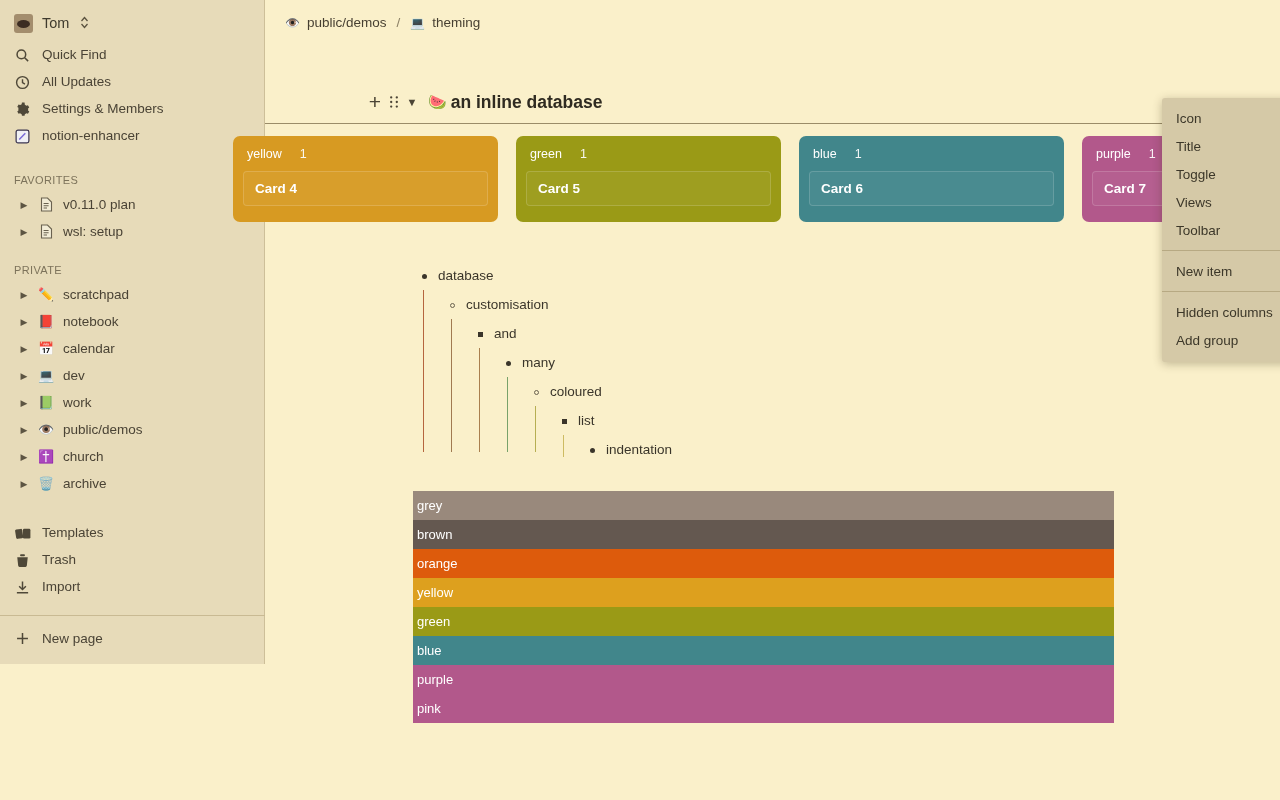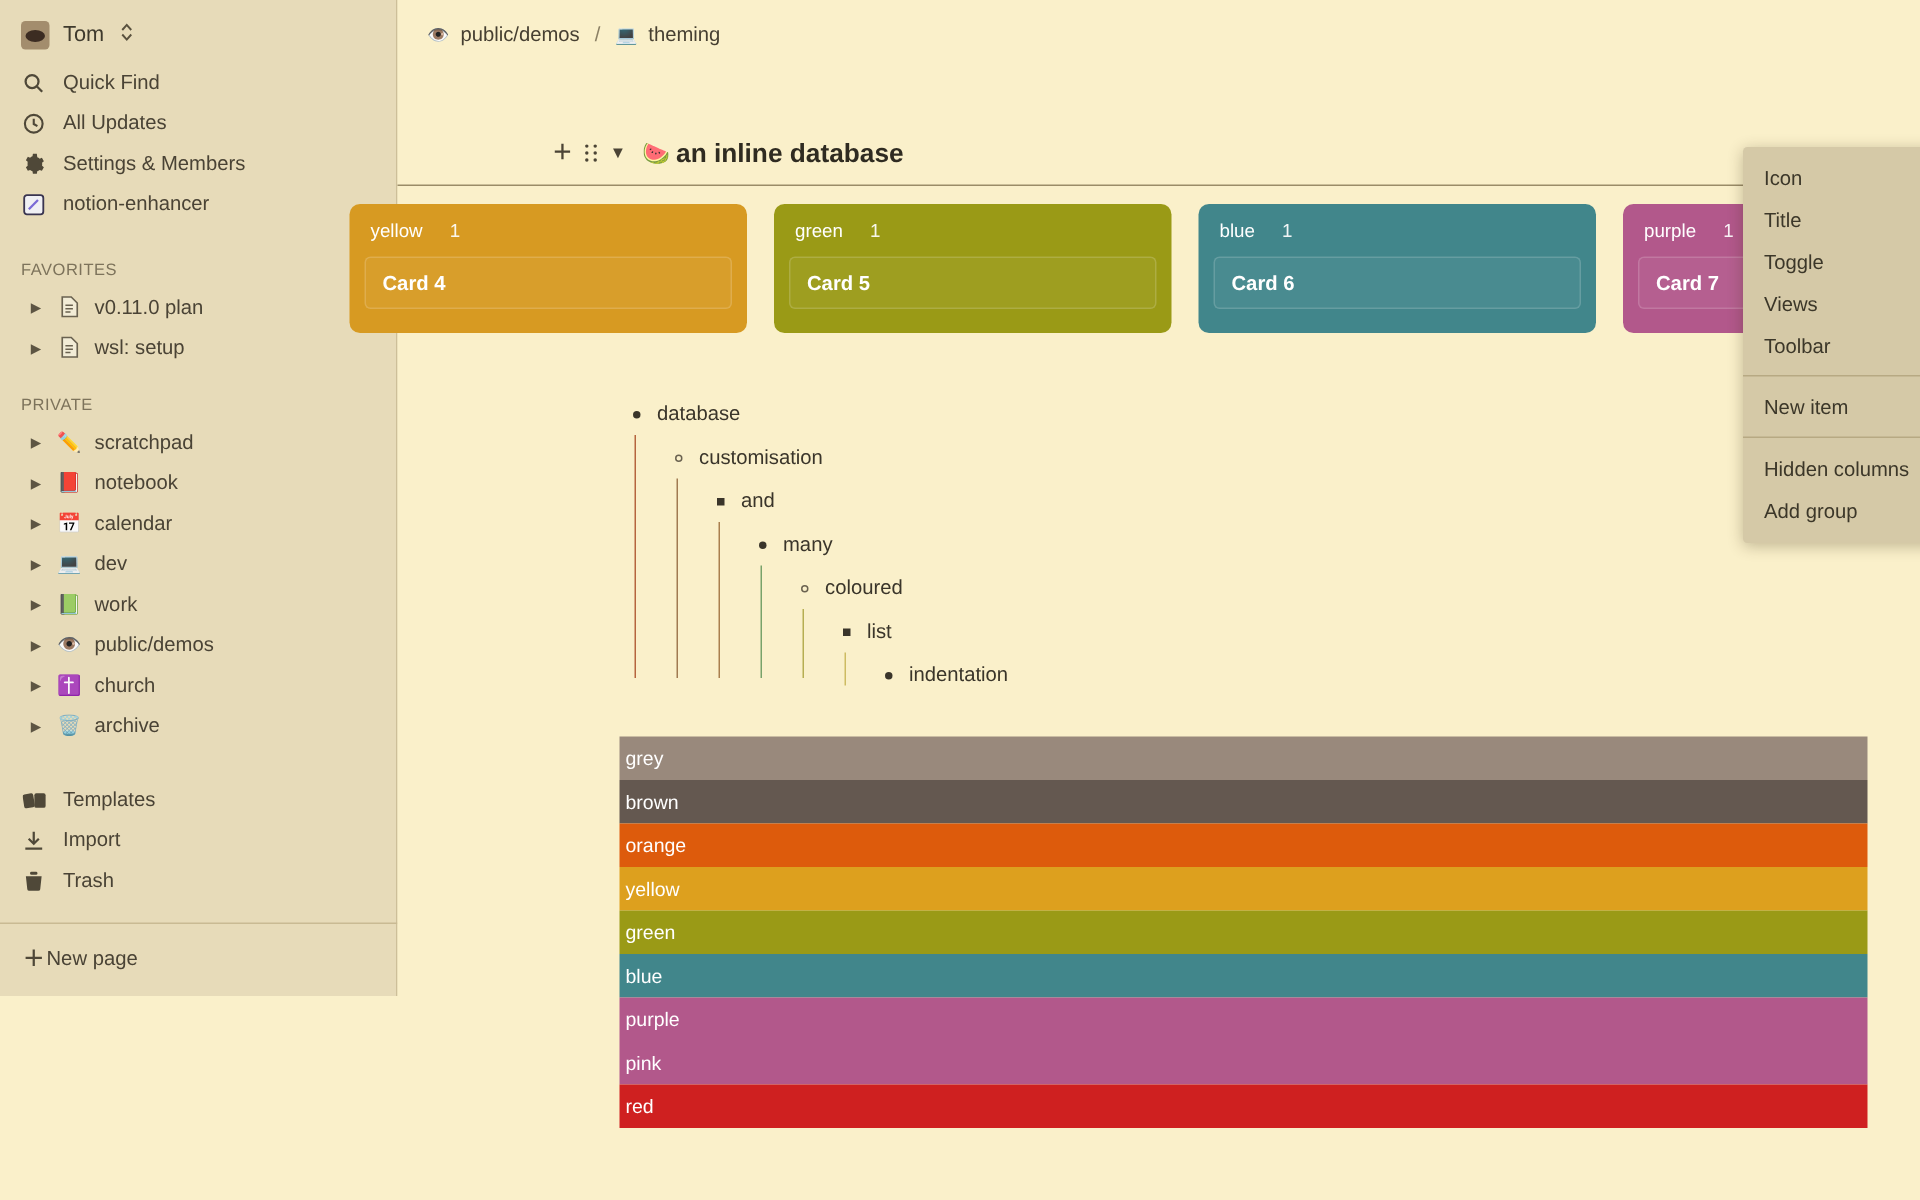--- a/index.html
+++ b/index.html
@@ -61,21 +61,21 @@
     width: 12px; flex: 0 0 12px; font-size: 9px; color: #5d5543;
     display: flex; align-items: center; justify-content: center;
   }
   .sb-emoji { width: 17px; flex: 0 0 17px; font-size: 13px; text-align: center;
     line-height: 17px; }
   .sb-doc { width: 17px; flex: 0 0 17px; display: flex; align-items: center;
     justify-content: center; }
   .sb-bottom { position: absolute; left: 0; bottom: 4px; width: 265px; }
   .sb-foot-list { padding-bottom: 9px; }
   .sb-newpage {
-    display: flex; align-items: center; 
+    display: flex; align-items: center; gap: 11px;
     height: 45px; padding: 0 14px; font-size: 13.5px; color: #4a4335;
     border-top: 1px solid #c9ba93; cursor: pointer;
   }
 
   
   #main { flex: 1 1 auto; position: relative; height: 800px; background: #faf0ca; }
   #topbar {
     height: 45px; display: flex; align-items: center;
     padding: 0 18px 0 20px; position: relative;
   }
@@ -120,21 +120,21 @@
     font-size: 13.5px; color: #3a352a; height: 29px; }
   .bl .dot { width: 18px; flex: 0 0 18px; display: flex; justify-content: center;
     align-items: center; height: 18px; margin-top: 1px; }
   .bl .txt { padding-left: 5px; line-height: 18px; margin-top: 1px; }
   .d-disc { width: 5px; height: 5px; border-radius: 50%; background: #3a352a; }
   .d-circ { width: 5px; height: 5px; border-radius: 50%; border: 1px solid #6a6250; }
   .d-sq { width: 5px; height: 5px; background: #3a352a; }
   .guide { position: absolute; width: 1px; top: 24px; }
 
   
-  #colorbars { margin: 22px 0 0 148px; width: 832px; }
+  #colorbars { margin: 22px 0 0 148px; width: 701px; }
   .cbar { height: 29px; display: flex; align-items: center;
     padding-left: 4px; font-size: 13px; color: #ffffff; }
 
   
   #menu {
     position: absolute; left: 897px; top: 98px; width: 220px;
     background: #d5c9a7; border-radius: 3px;
     box-shadow: 0 2px 10px rgba(60,48,20,.30);
     padding: 6px 0 8px 0; z-index: 40;
   }
@@ -272,36 +272,36 @@
           <span class="ic">
             <svg width="16" height="15" viewBox="0 0 17 16" fill="#4f4838">
               <rect x="0.6" y="3.4" width="7.6" height="10" rx="1.4" transform="rotate(-9 4.4 8.4)"></rect>
               <rect x="8.4" y="3" width="8" height="10.4" rx="1.4" fill="#4f4838"></rect>
             </svg>
           </span>
           <span>Templates</span>
         </div>
         <div class="sb-row">
           <span class="ic">
+            <svg width="15" height="15" viewBox="0 0 16 16" fill="#4f4838">
+              <path d="M2.4 4.4h11.2l-1 9.2a1.4 1.4 0 01-1.4 1.2H4.8a1.4 1.4 0 01-1.4-1.2l-1-9.2z"></path>
+              <rect x="5.4" y="1.2" width="5.2" height="2.2" rx="1"></rect>
+            </svg>
+          </span>
+          <span>Trash</span>
+        </div>
+        <div class="sb-row">
+          <span class="ic">
             <svg width="15" height="15" viewBox="0 0 16 16" fill="none" stroke="#4f4838" stroke-width="1.6">
               <path d="M8 1.6v8.2"></path>
                 <path d="M4.4 6.6L8 10.1l3.6-3.5"></path>
                 <path d="M2 13.6h12"></path>
             </svg>
           </span>
           <span>Import</span>
-        </div>
-        <div class="sb-row">
-          <span class="ic">
-            <svg width="15" height="15" viewBox="0 0 16 16" fill="#4f4838">
-              <path d="M2.4 4.4h11.2l-1 9.2a1.4 1.4 0 01-1.4 1.2H4.8a1.4 1.4 0 01-1.4-1.2l-1-9.2z"></path>
-              <rect x="5.4" y="1.2" width="5.2" height="2.2" rx="1"></rect>
-            </svg>
-          </span>
-          <span>Trash</span>
         </div>
       </div>
       <div class="sb-newpage">
         <span class="ic" style="width:17px;display:flex;align-items:center;justify-content:center;">
           <svg width="15" height="15" viewBox="0 0 16 16" fill="none" stroke="#4f4838" stroke-width="1.6">
             <path d="M8 2.2v11.6M2.2 8h11.6"></path>
           </svg>
         </span>
         <span>New page</span>
       </div>
@@ -429,21 +429,20 @@
 
     <div id="colorbars">
       <div class="cbar" style="background: rgb(153, 137, 124);">grey</div>
       <div class="cbar" style="background: rgb(100, 88, 80);">brown</div>
       <div class="cbar" style="background: rgb(221, 91, 12);">orange</div>
       <div class="cbar" style="background: rgb(221, 160, 30);">yellow</div>
       <div class="cbar" style="background: rgb(154, 154, 22);">green</div>
       <div class="cbar" style="background: rgb(65, 134, 139);">blue</div>
       <div class="cbar" style="background: rgb(178, 88, 139);">purple</div>
       <div class="cbar" style="background: rgb(178, 88, 139);">pink</div>
-      <div class="cbar" style="background: rgb(207, 32, 32);">red</div>
     </div>
 
     <div id="menu">
       <div class="mrow">
         <span class="lbl">Icon</span>
 
       </div>
       <div class="mrow">
         <span class="lbl">Title</span>
 

